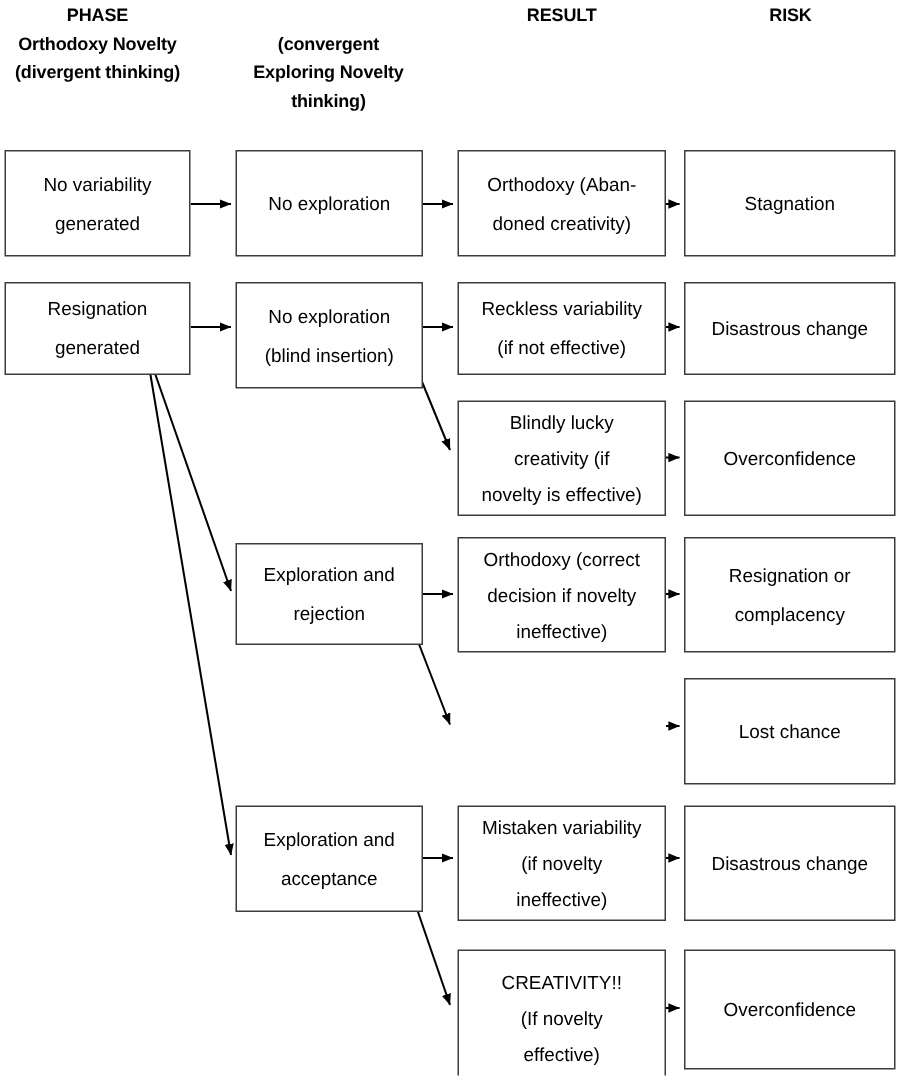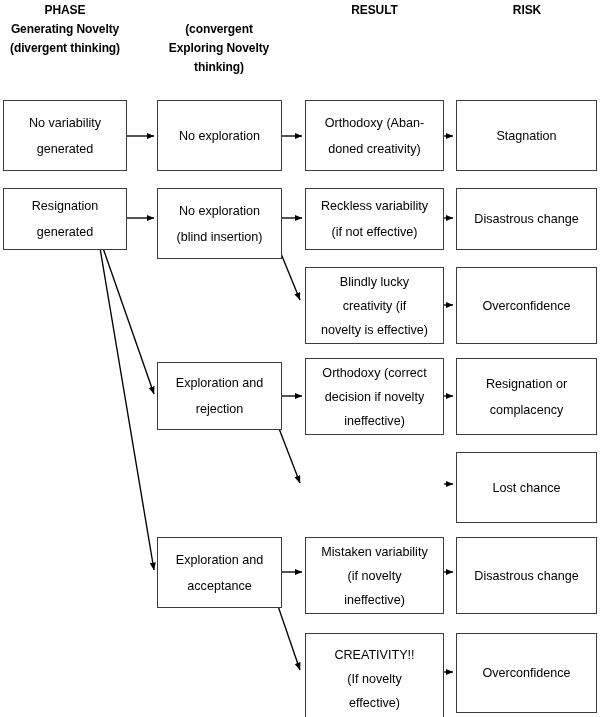--- a/index.html
+++ b/index.html
@@ -66,21 +66,21 @@
     pointer-events: none;
   }
 </style>
 </head>
 <body>
 
 <div id="diagram">
 
   <div class="col-head" id="head-phase">
     <span class="head-line">PHASE</span>
-    <span class="head-line">Generating Novelty</span>
+    <span class="head-line">Orthodoxy Novelty</span>
     <span class="head-line">(divergent thinking)</span>
   </div>
 
   <div class="col-head" id="head-exploring">
     <span class="head-line">(convergent</span>
     <span class="head-line">Exploring Novelty</span>
     <span class="head-line">thinking)</span>
   </div>
 
   <div class="col-head" id="head-result">RESULT</div>

